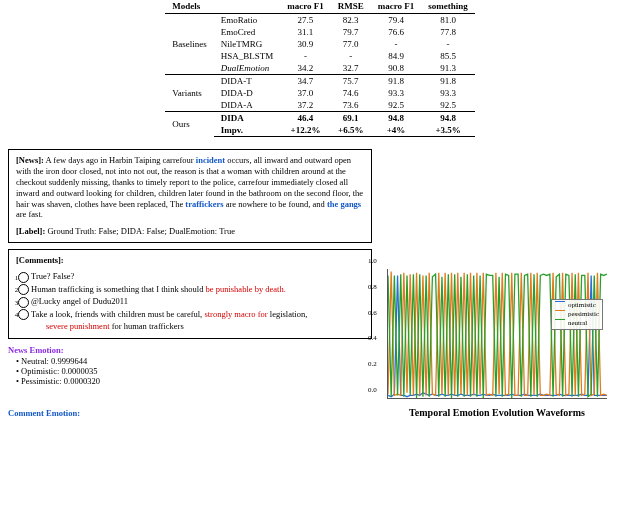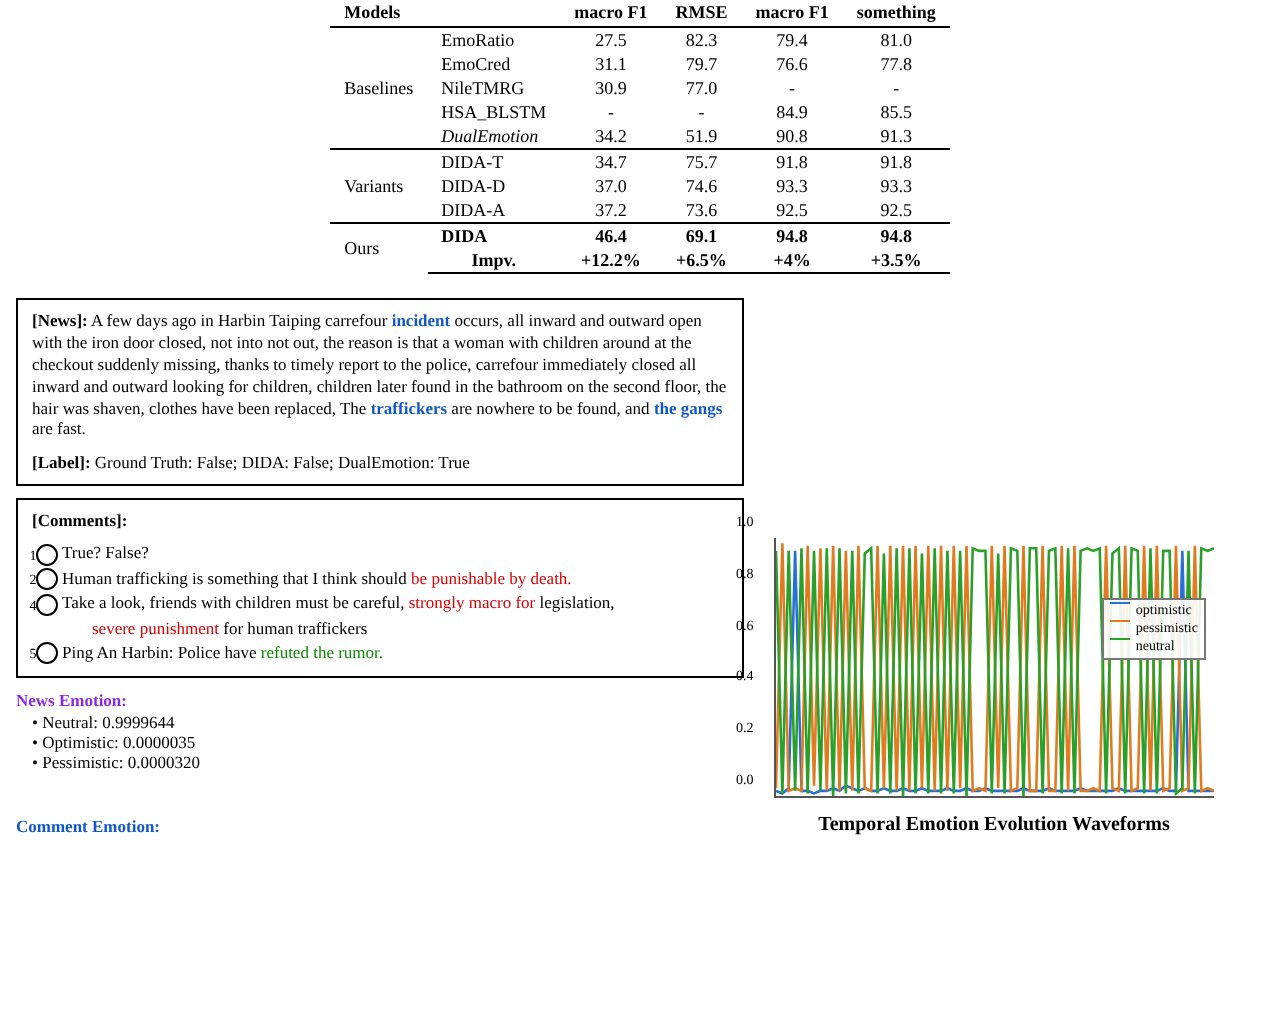--- a/index.html
+++ b/index.html
@@ -4,21 +4,21 @@
 <style>
   * { box-sizing: border-box; margin: 0; padding: 0; }
   body { font-family: "Times New Roman", serif; font-size: 9px; background: #fff; width: 640px; }
   
   .table-wrap { display: flex; justify-content: center; padding: 0 0 6px 0; }
   table { border-collapse: collapse; font-size: 9px; }
   th, td { padding: 1px 7px; text-align: center; }
   td.left, th.left { text-align: left; }
   .hdr-row th { border-bottom: 0.5px solid #000; padding-bottom: 2px; }
   .sec-top td { border-top: 0.5px solid #000; }
-  .sec-bot td { border-bottom: 0.5px solid #000; text-align: center; }
+  .sec-bot td { border-bottom: 0.5px solid #000; }
   .bold { font-weight: bold; }
   .ital { font-style: italic; }
   
   .lower { display: flex; gap: 10px; padding: 6px 8px 6px 8px; }
   .lcol { width: 364px; }
   .rcol { width: 230px; display: flex; flex-direction: column; justify-content: flex-end; align-items: center; }
   
   .box { border: 1px solid #000; padding: 5px 7px; margin-bottom: 6px; font-size: 8.5px; line-height: 1.28; }
   .box b { font-weight: bold; }
   .hl-blue { color: #1358c7; font-weight: bold; }
@@ -85,21 +85,21 @@
         <tr>
           <td class="left">HSA_BLSTM</td>
           <td>-</td>
           <td>-</td>
           <td>84.9</td>
           <td>85.5</td>
         </tr>
         <tr>
           <td class="left ital">DualEmotion</td>
           <td>34.2</td>
-          <td>51.9</td>
+          <td>32.7</td>
           <td>90.8</td>
           <td>91.3</td>
         </tr>
         <tr class="sec-top">
           <td class="left" rowspan="3">Variants</td>
           <td class="left">DIDA-T</td>
           <td>34.7</td>
           <td>75.7</td>
           <td>91.8</td>
           <td>91.8</td>
@@ -147,23 +147,23 @@
       <span>DIDA:</span><span> False; </span>
       <span>DualEmotion:</span><span> True</span>
     </div>
 
     <div class="box">
       <b>[Comments]:</b>
       <div style="height:4px"></div>
       <ul class="olist" id="clist">
           <li><span class="circ">1</span><span>True? False?</span></li>
           <li><span class="circ">2</span><span>Human trafficking is something that I think should </span><span class="hl-red">be punishable by death.</span></li>
+          <li><span class="circ">3</span><span>@Lucky angel of Dudu2011</span></li>
           <li><span class="circ">4</span><span>Take a look, friends with children must be careful, </span><span class="hl-red">strongly macro for</span><span> legislation,</span></li>
           <li style="margin-left: 28px; text-indent: 0px;"><span class="hl-red">severe punishment</span><span> for human traffickers</span></li>
-          <li><span class="circ">5</span><span>Ping An Harbin: Police have </span><span class="hl-green">refuted the rumor.</span></li>
         </ul>
     </div>
 
     <div class="emo-row">
       <div class="emo-col">
         <div class="etitle news-t">News Emotion:</div>
         <ul id="news-emo">
             <li>Neutral: 0.9999644</li>
             <li>Optimistic: 0.0000035</li>
             <li>Pessimistic: 0.0000320</li>

